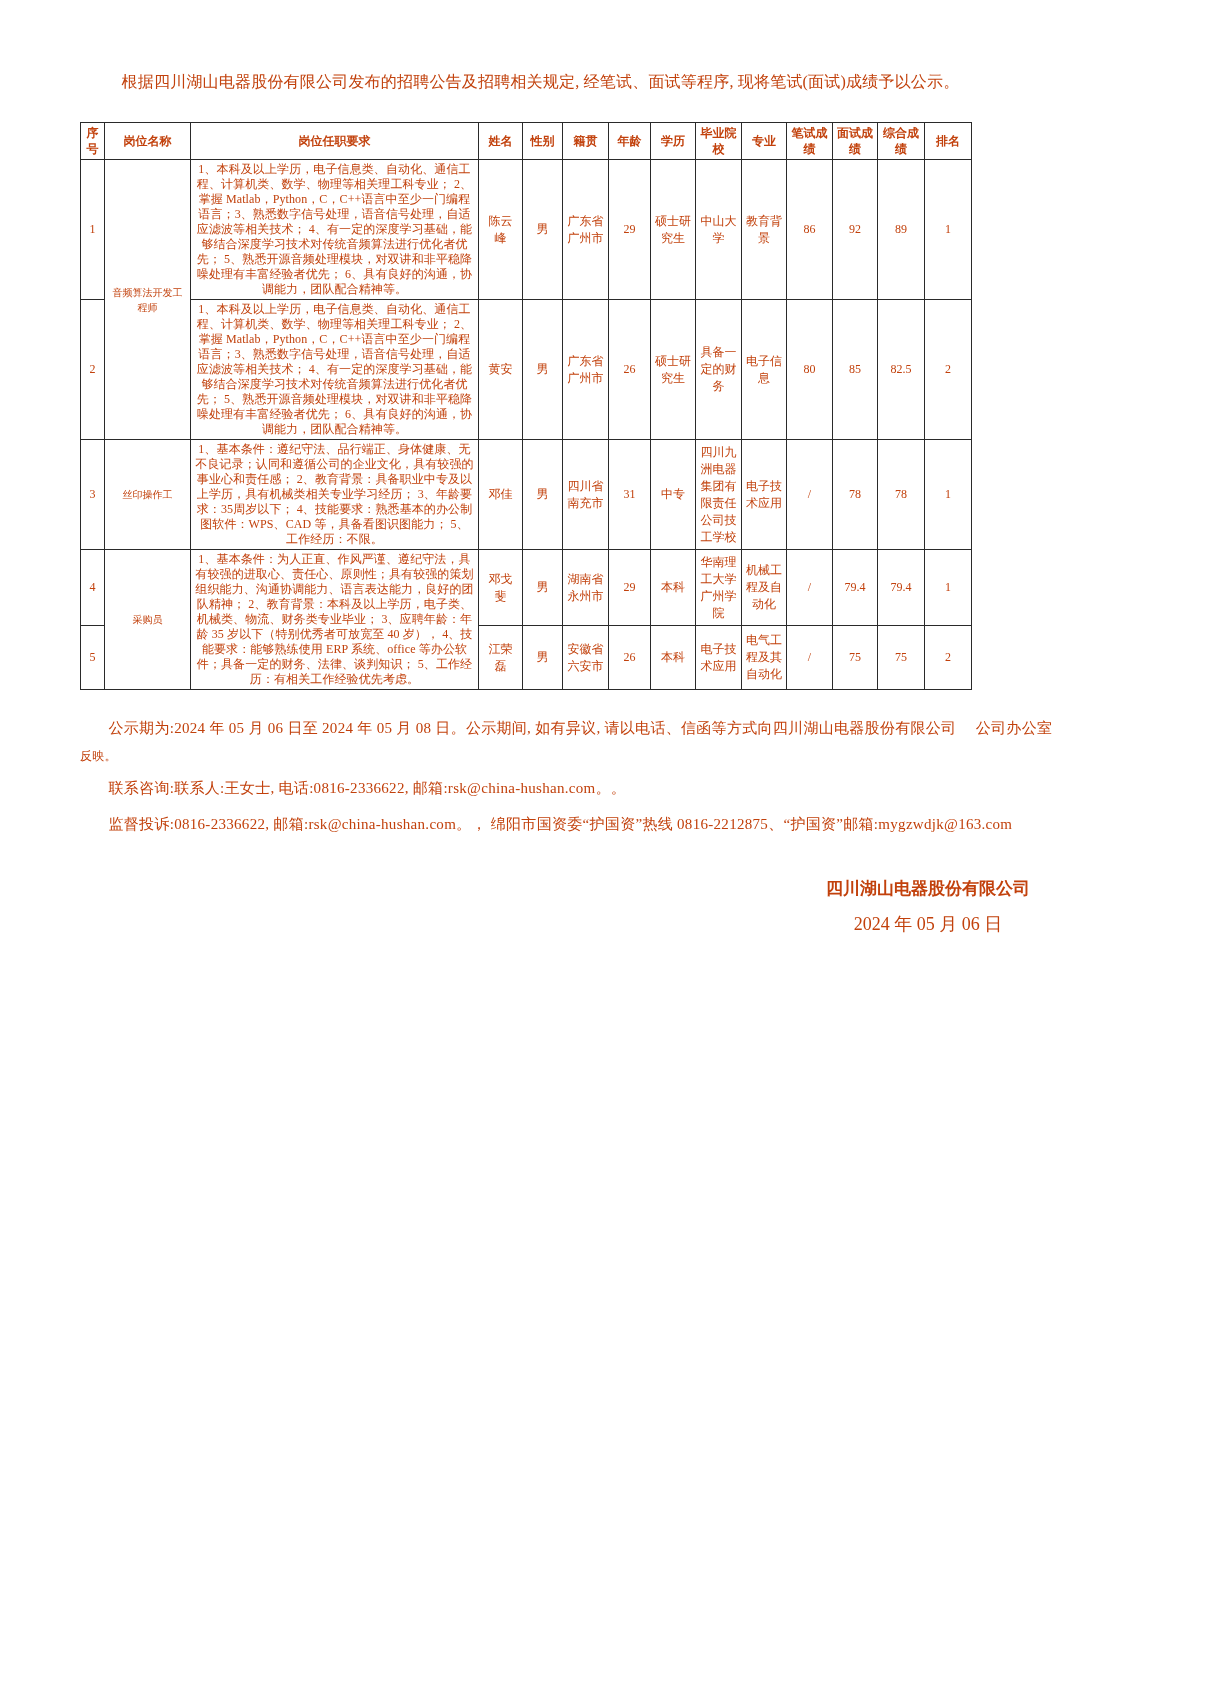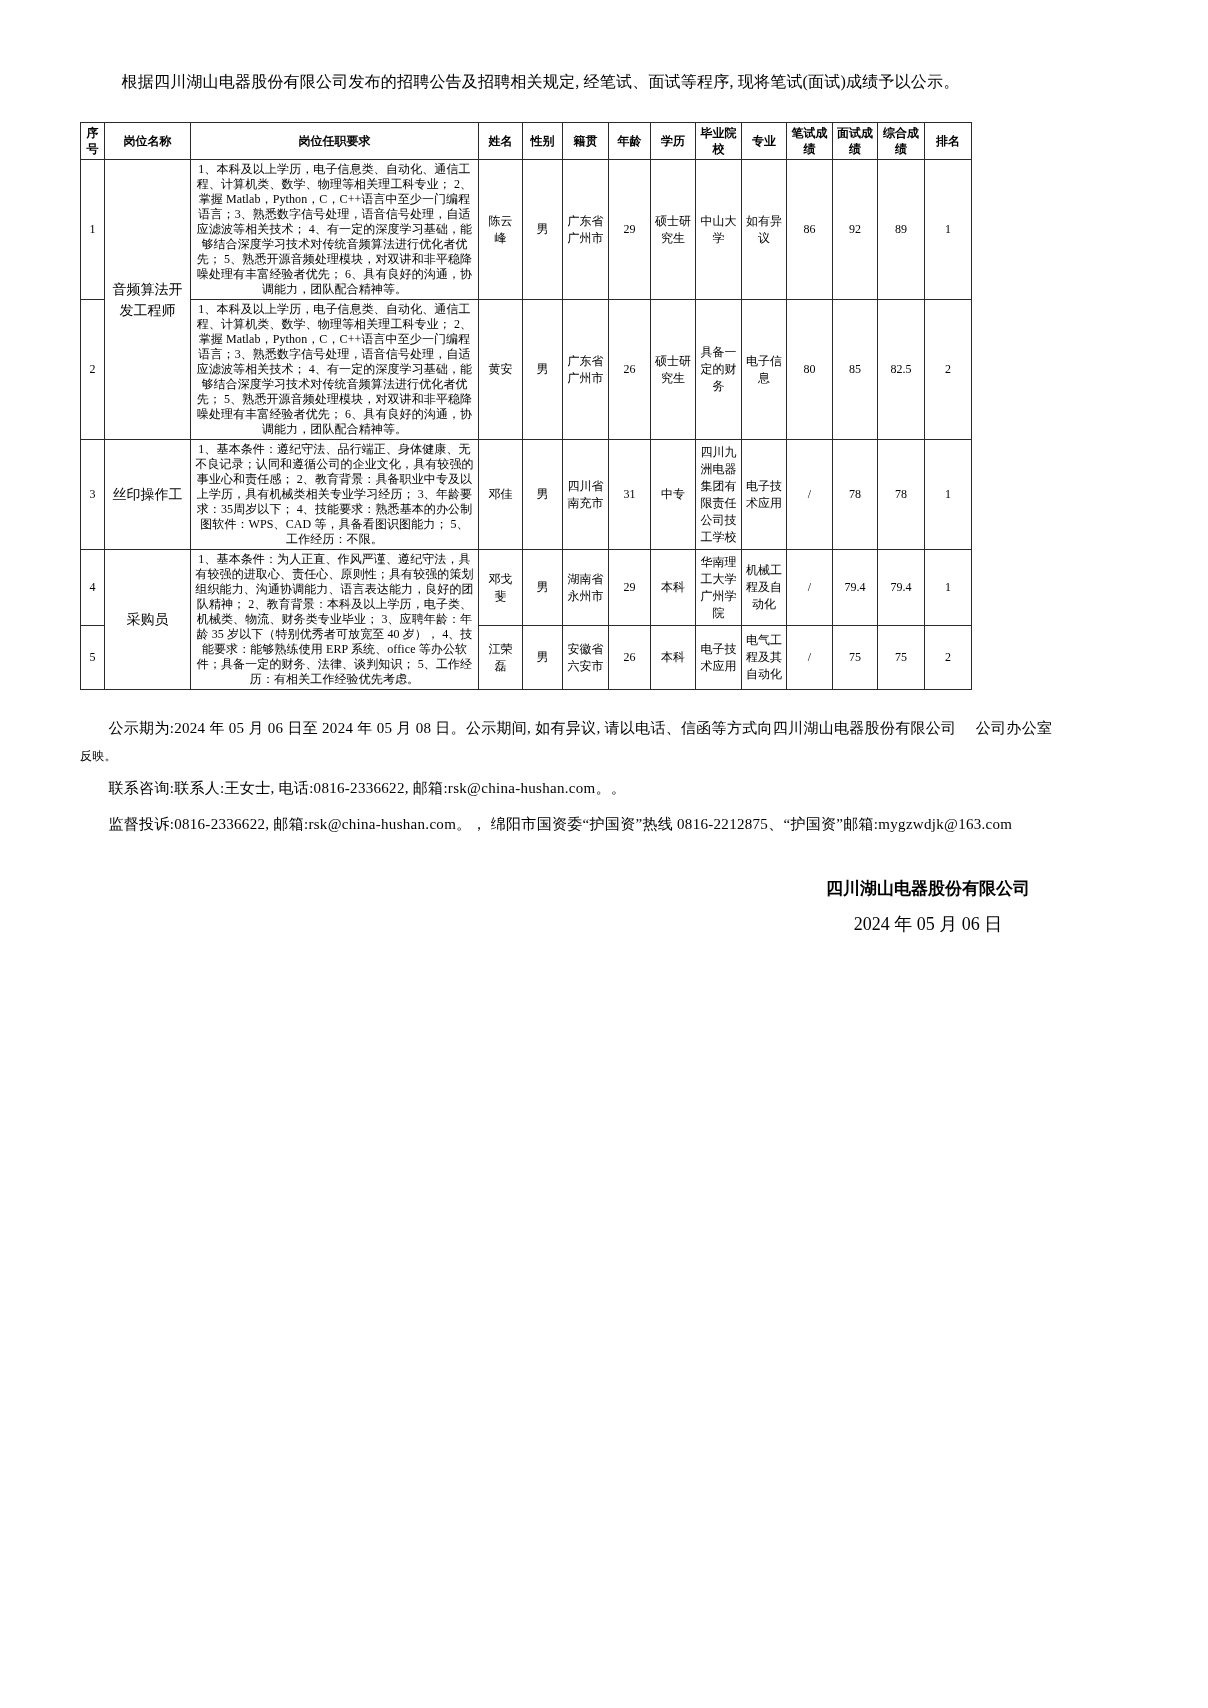--- a/index.html
+++ b/index.html
@@ -1,21 +1,21 @@
 <!DOCTYPE html>
 <html><head>
 <meta charset="utf-8">
 <style>
   html,body{margin:0;padding:0;background:#ffffff;}
   .page{
     position:relative;
     width:1208px;height:1708px;
     background:#ffffff;
     font-family:"Liberation Serif","DejaVu Serif",serif;
-    color:#000000;
+    color:#c2410c;
     overflow:hidden;
   }
   .content{padding:70px 80px 0 80px;}
   .intro{
     font-size:16px;line-height:1.5;
     text-indent:2.6em;
     margin:0 0 28px 0;
     width:1010px;
     letter-spacing:.2px;
   }
@@ -41,21 +41,21 @@
     padding:2px 2px;
   }
   td.c-req{
     text-align:justify;
     vertical-align:top;
     padding:4px 7px;
     line-height:15px;
     font-size:12px;
     letter-spacing:.1px;
   }
-  td.c-pos{font-size:14px;line-height:1.5;padding:2px 2px;}
+  td.c-pos{font-size:10px;line-height:1.5;padding:2px 2px;}
   td.c-idx{font-size:12px;}
   .footer-block{margin-top:27px;font-size:15px;line-height:1.55;}
   .pub-line1{margin:0;text-indent:1.9em;white-space:nowrap;letter-spacing:.3px;}
   .pub-line2{margin:6px 0 0 0;font-size:12px;letter-spacing:.3px;}
   .contact-line{margin:12px 0 0 0;text-indent:1.9em;letter-spacing:.3px;}
   .supervise-line{margin:13px 0 0 0;text-indent:1.9em;letter-spacing:.3px;}
   .sign-block{
     margin-top:40px;
     margin-left:auto;
     margin-right:98px;
@@ -112,21 +112,21 @@
         <tr style="height:135px">
           <td class="c-idx">1</td>
           <td class="c-pos" rowspan="2">音频算法开发工程师</td>
           <td class="c-req">1、本科及以上学历，电子信息类、自动化、通信工程、计算机类、数学、物理等相关理工科专业； 2、掌握 Matlab，Python，C，C++语言中至少一门编程语言；3、熟悉数字信号处理，语音信号处理，自适应滤波等相关技术； 4、有一定的深度学习基础，能够结合深度学习技术对传统音频算法进行优化者优先； 5、熟悉开源音频处理模块，对双讲和非平稳降噪处理有丰富经验者优先； 6、具有良好的沟通，协调能力，团队配合精神等。</td>
           <td>陈云峰</td>
           <td>男</td>
           <td>广东省广州市</td>
           <td>29</td>
           <td>硕士研究生</td>
           <td>中山大学</td>
-          <td>如有异议</td>
+          <td>教育背景</td>
           <td>86</td>
           <td>92</td>
           <td>89</td>
           <td>1</td>
         </tr>
         <tr style="height:132px">
           <td class="c-idx">2</td>
           <td class="c-req">1、本科及以上学历，电子信息类、自动化、通信工程、计算机类、数学、物理等相关理工科专业； 2、掌握 Matlab，Python，C，C++语言中至少一门编程语言；3、熟悉数字信号处理，语音信号处理，自适应滤波等相关技术； 4、有一定的深度学习基础，能够结合深度学习技术对传统音频算法进行优化者优先； 5、熟悉开源音频处理模块，对双讲和非平稳降噪处理有丰富经验者优先； 6、具有良好的沟通，协调能力，团队配合精神等。</td>
           <td>黄安</td>
           <td>男</td>

